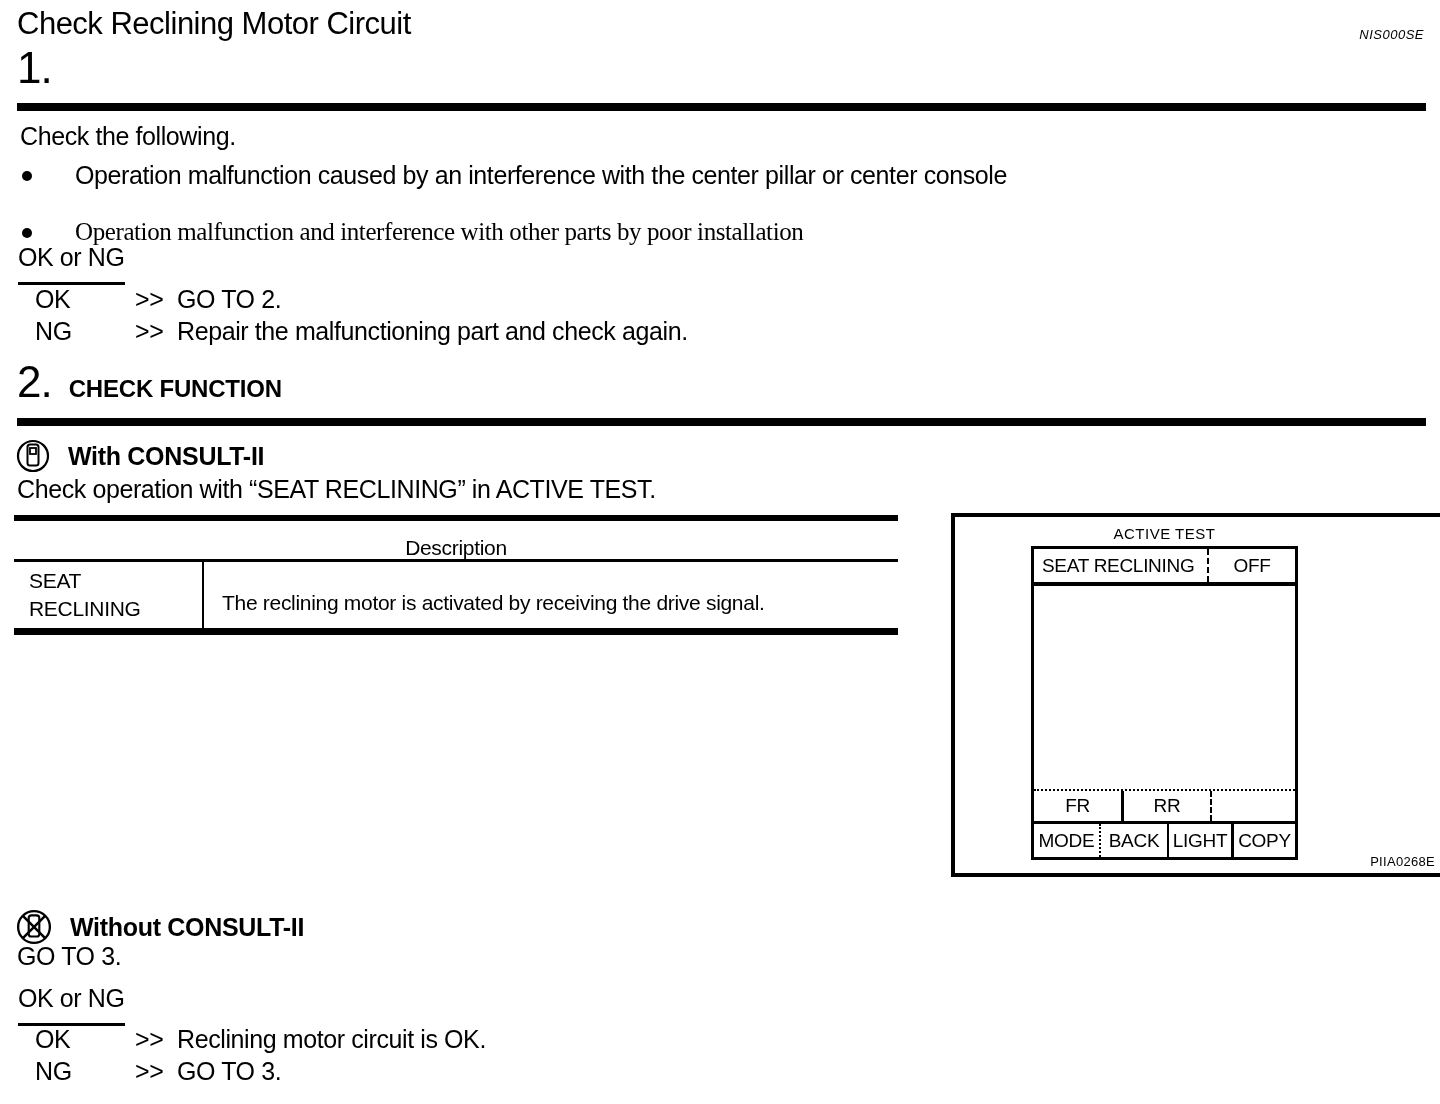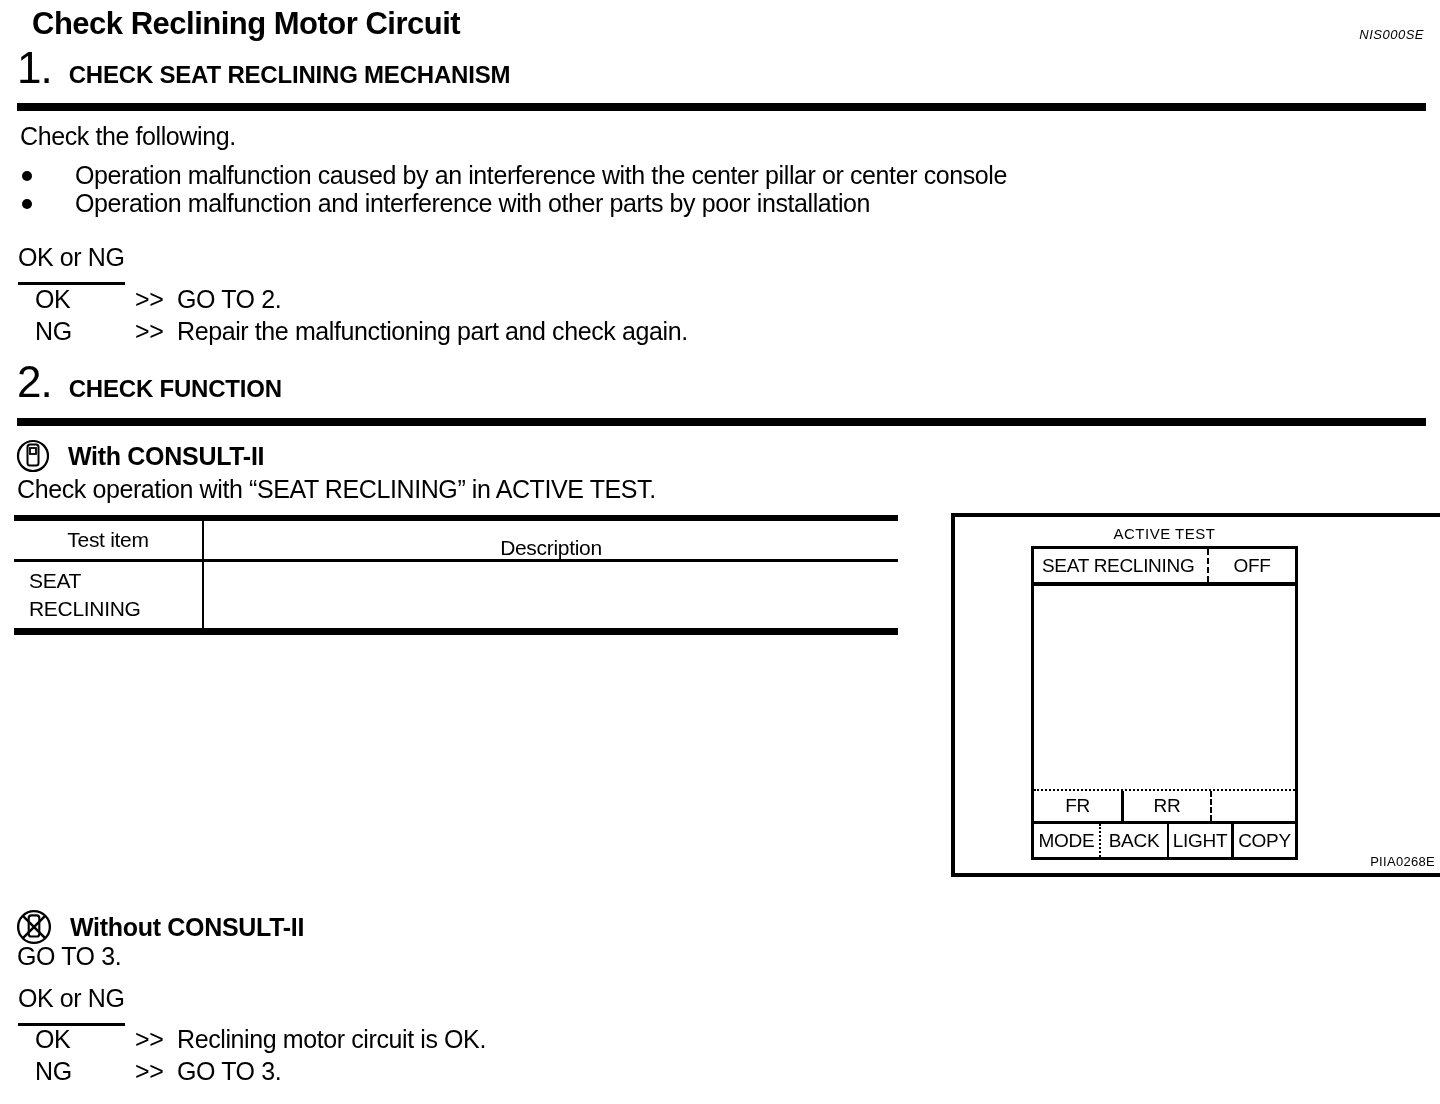--- a/index.html
+++ b/index.html
@@ -4,21 +4,21 @@
 <style>
   html,body{margin:0;padding:0;}
   body{
     width:1440px;height:1104px;position:relative;overflow:hidden;
     background:#ffffff;color:#000000;
     font-family:"Liberation Sans",sans-serif;
     -webkit-font-smoothing:antialiased;
   }
   .abs{position:absolute;}
   
-  .doc-title{left:32px;top:6px;font-size:31px;font-weight:bold;letter-spacing:-0.5px;white-space:nowrap;}
+  .doc-title{left:17px;top:6px;font-size:31px;font-weight:normal;letter-spacing:-0.5px;white-space:nowrap;}
   .doc-code{right:16px;top:27px;font-size:13px;font-style:italic;letter-spacing:0.5px;}
   .step-heading{left:17px;display:flex;align-items:baseline;gap:17px;white-space:nowrap;}
   .step-number{font-size:44px;font-weight:400;line-height:1;letter-spacing:-1px;}
   .step-title{font-size:24px;font-weight:bold;letter-spacing:-0.2px;}
   .rule{left:17px;width:1409px;height:8px;background:#000;}
   
   .bodyline{font-size:25px;letter-spacing:-0.4px;white-space:nowrap;line-height:1.15;}
   .bullet-row{left:22px;display:flex;align-items:flex-start;}
   .bullet-dot{width:10px;height:10px;border-radius:50%;background:#000;margin-top:10px;flex:none;}
   .bullet-text{margin-left:43px;font-size:25px;letter-spacing:-0.4px;white-space:nowrap;line-height:1.15;}
@@ -63,31 +63,30 @@
   .fig-code{right:23px;bottom:4px;font-size:13px;letter-spacing:0.3px;}
 </style>
 </head>
 <body>
 
 <div class="abs doc-title">Check Reclining Motor Circuit</div>
 <div class="abs doc-code">NIS000SE</div>
 
 <div class="abs step-heading" style="top:46px;">
   <span class="step-number">1.</span>
-  <span class="step-title">CHECK SEAT RECLINING MECHANISM</span>
 </div>
 <div class="abs rule" style="top:103px;"></div>
 
 <div class="abs bodyline" style="left:20px;top:122px;">Check the following.</div>
 
 <div class="abs bullet-row" style="top:161px;">
   <span class="bullet-dot"></span>
   <span class="bullet-text">Operation malfunction caused by an interference with the center pillar or center console</span>
 </div>
-<div class="abs bullet-row" style="top:189px;">
+<div class="abs bullet-row" style="top:218px;font-family:Liberation Serif, serif;">
   <span class="bullet-dot"></span>
   <span class="bullet-text">Operation malfunction and interference with other parts by poor installation</span>
 </div>
 
 <div class="abs okng" style="top:243px;">OK or NG</div>
 
 <div class="abs result-row" style="top:285px;">
   <span class="result-label">OK</span><span class="result-arrow">&gt;&gt;</span><span>GO TO 2.</span>
 </div>
 <div class="abs result-row" style="top:317px;">
@@ -105,30 +104,30 @@
     <circle cx="17" cy="17" r="15" fill="none" stroke="#000" stroke-width="2.2"></circle>
     <rect x="11.5" y="5.5" width="11" height="21" rx="2.5" fill="#fff" stroke="#000" stroke-width="2"></rect>
     <rect x="14" y="9" width="6" height="6" fill="none" stroke="#000" stroke-width="1.8"></rect>
   </svg>
   <span class="lbl">With CONSULT-II</span>
 </div>
 <div class="abs bodyline" style="left:17px;top:475px;">Check operation with “SEAT RECLINING” in ACTIVE TEST.</div>
 
 <div class="abs spec-table">
   <div class="spec-row hdr">
-    <div class="cell-item">
-      <span class="txt" style="width:auto;padding-left:0;">Test item</span>
-    </div>
     <div class="cell-desc">
       <span class="txt" style="padding-left:0;">Description</span>
     </div>
   </div>
   <div class="spec-row bdy">
     <div class="cell-item">
       <span class="txt">SEAT RECLINING</span>
+    </div>
+    <div class="cell-desc">
+      <span class="txt">The reclining motor is activated by receiving the drive signal.</span>
     </div>
   </div>
 </div>
 
 <div class="abs fig-box">
   <div class="abs fig-title">ACTIVE TEST</div>
   <div class="abs screen">
     <div class="scr-hdr">
       <div class="scr-item scr-txt">SEAT RECLINING</div>
       <div class="scr-off scr-txt">OFF</div>

